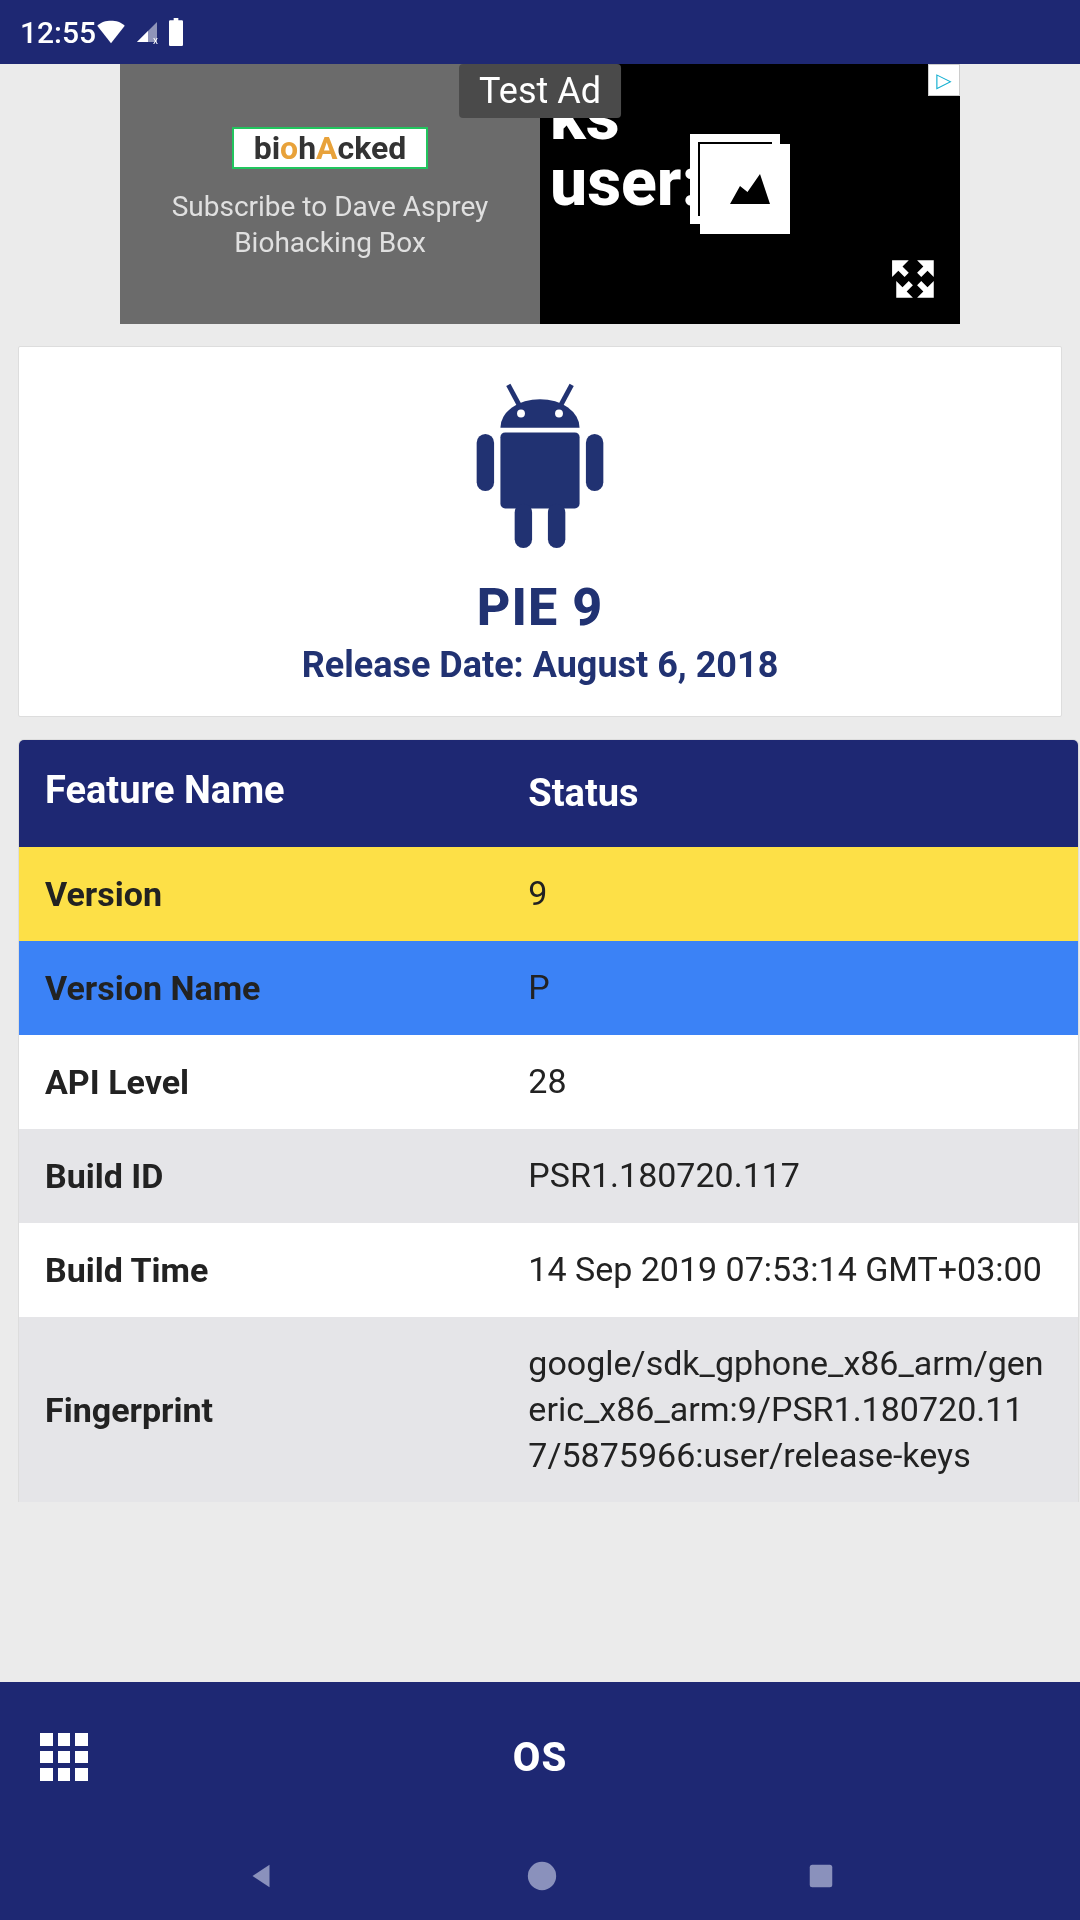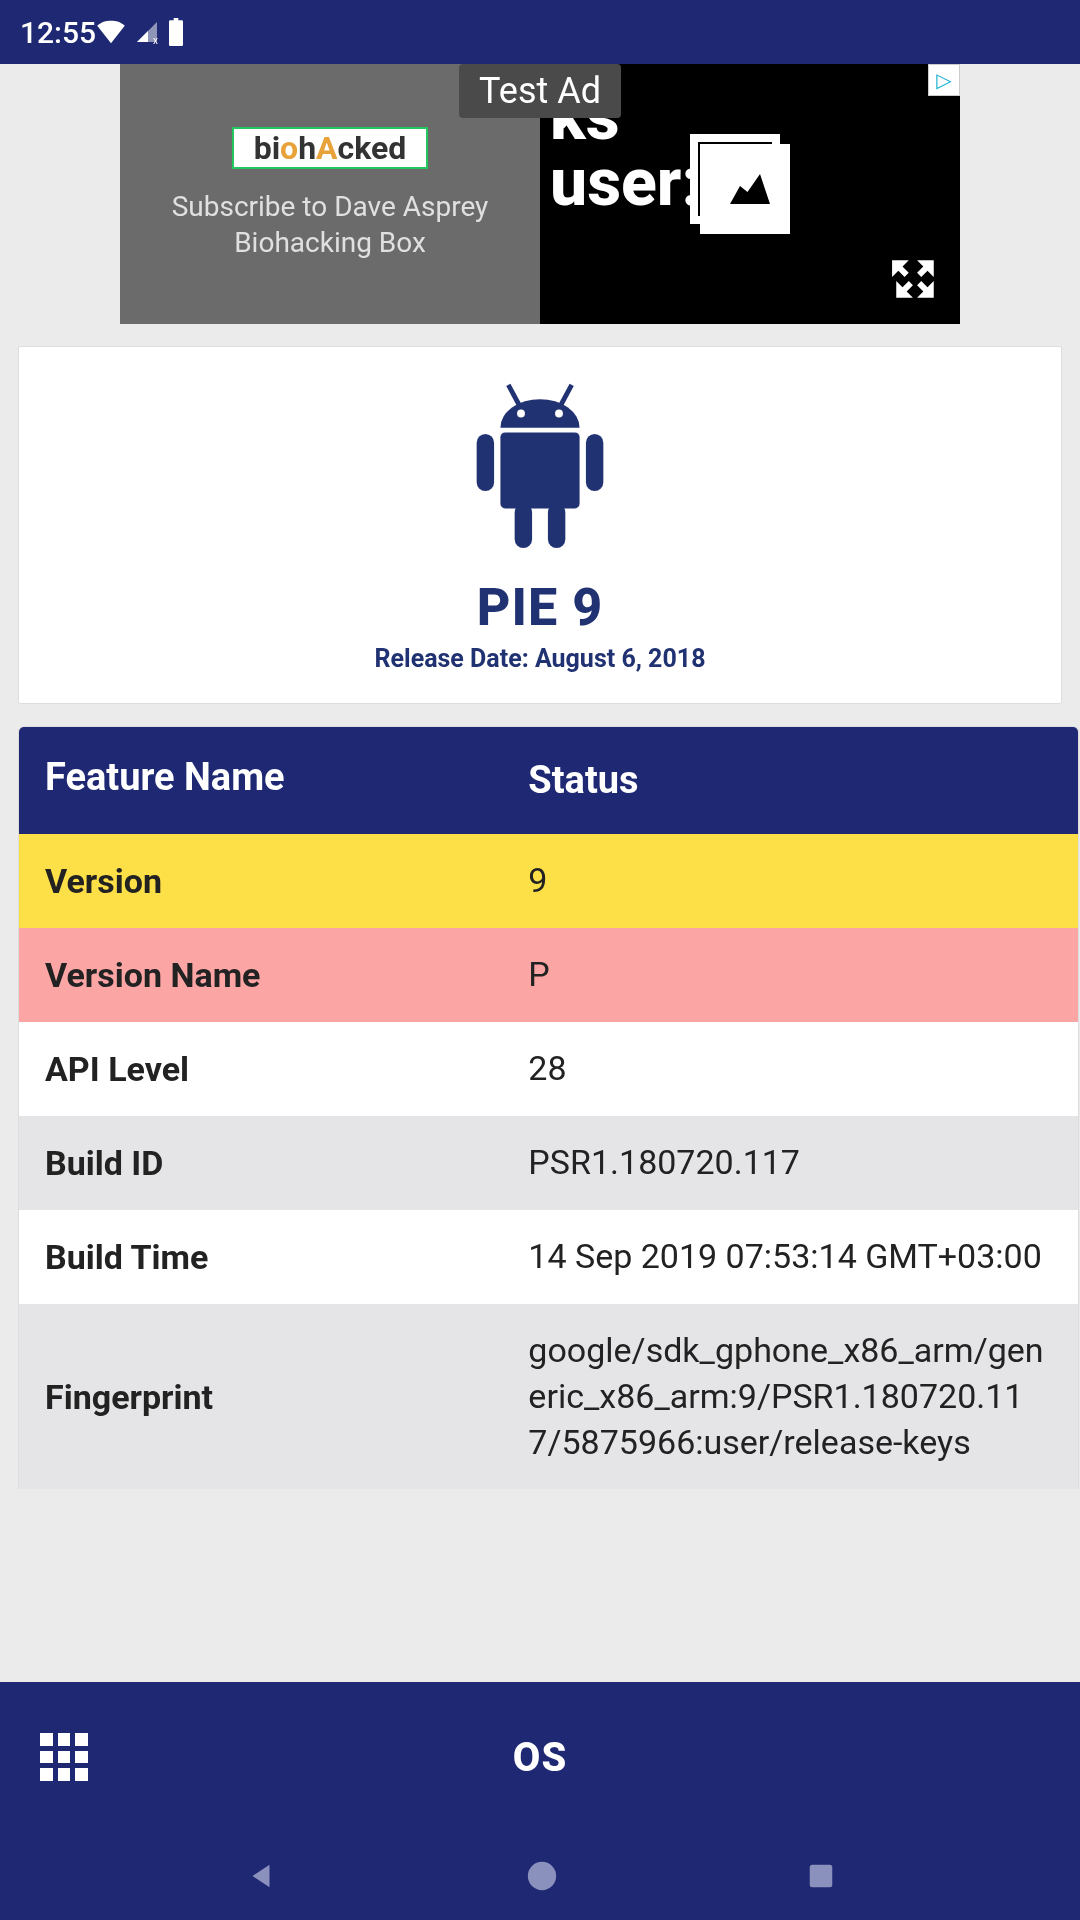--- a/index.html
+++ b/index.html
@@ -21,32 +21,32 @@
 .ad-photo-back { position: absolute; left: -10px; top: -10px; width: 90px; height: 90px; border: 8px solid #fff; background: transparent; }
 .ad-photo-front { position: absolute; width: 90px; height: 90px; background: #fff; display: flex; align-items: center; justify-content: center; }
 .ad-mountain { width: 50px; height: 30px; background: #000; clip-path: polygon(20% 100%, 40% 40%, 55% 60%, 80% 0%, 100% 100%, 0% 100%); }
 .ad-expand { position: absolute; right: 20px; bottom: 20px; }
 .ad-badge { position: absolute; right: 0px; top: 0px; width: 32px; height: 32px; background: #fff; border: 1px solid #ccc; display: flex; align-items: center; justify-content: center; color: #13afd1; font-size: 20px; }
 .ad-test-label { position: absolute; left: 50%; top: 0; transform: translateX(-50%); background: #4a4a4a; color: #fff; font-size: 36px; padding: 6px 20px; border-radius: 4px; }
 
 .card { background: #fff; margin: 22px 18px; border-radius: 2px; border: 1px solid #ddd; padding: 30px 20px; display: flex; flex-direction: column; align-items: center; }
 .android-icon { margin-bottom: 10px; }
 .os-title { font-size: 52px; font-weight: 800; color: #213272; letter-spacing: 1px; }
-.release-date { font-size: 25px; font-weight: 700; color: #213272; margin-top: 6px; }
+.release-date { font-size: 36px; font-weight: 700; color: #213272; margin-top: 6px; }
 
 .table { margin: 22px 1px 0 18px; border-radius: 6px 6px 0 0; overflow: hidden; border: 1px solid #ddd; border-bottom: none; }
 .table-header { background: #1e2873; color: #fff; display: flex; padding: 28px 26px; font-size: 38px; font-weight: 700; }
 .col-name { width: 48%; }
 .col-status { width: 52%; }
 .table-row { display: flex; padding: 24px 26px; font-size: 34px; color: #222; align-items: center; }
 .table-row .col-name { font-weight: 700; }
 .table-row:nth-child(odd) { background: #e5e5e8; }
 .table-row:nth-child(even) { background: #fff; }
 .table-body .table-row:first-child { background: #fde047; }
-.table-body .table-row:nth-child(2) { background: #fca5a5; }
+.table-body .table-row:nth-child(2) { background: #3b82f6; }
 .table-body .table-row:nth-child(3) { background: #fff; }
 .table-body .table-row:nth-child(4) { background: #e5e5e8; }
 .table-body .table-row:nth-child(5) { background: #fff; }
 .table-body .table-row:nth-child(6) { background: #e5e5e8; }
 .col-status { word-break: break-all; line-height: 1.35; }
 
 .bottom-bar { position: fixed; bottom: 88px; left: 0; right: 0; height: 150px; background: #1e2873; display: flex; align-items: center; color: #fff; padding: 10px 40px; width: 1080px; }
 .apps-icon { width: 48px; height: 48px; display: grid; grid-template-columns: repeat(3, 1fr); grid-template-rows: repeat(3, 1fr); gap: 5px; }
 .apps-icon span { background: #fff; }
 .bottom-title { flex: 1; text-align: center; font-size: 40px; font-weight: 800; margin-left: -48px; letter-spacing: 1px; }

